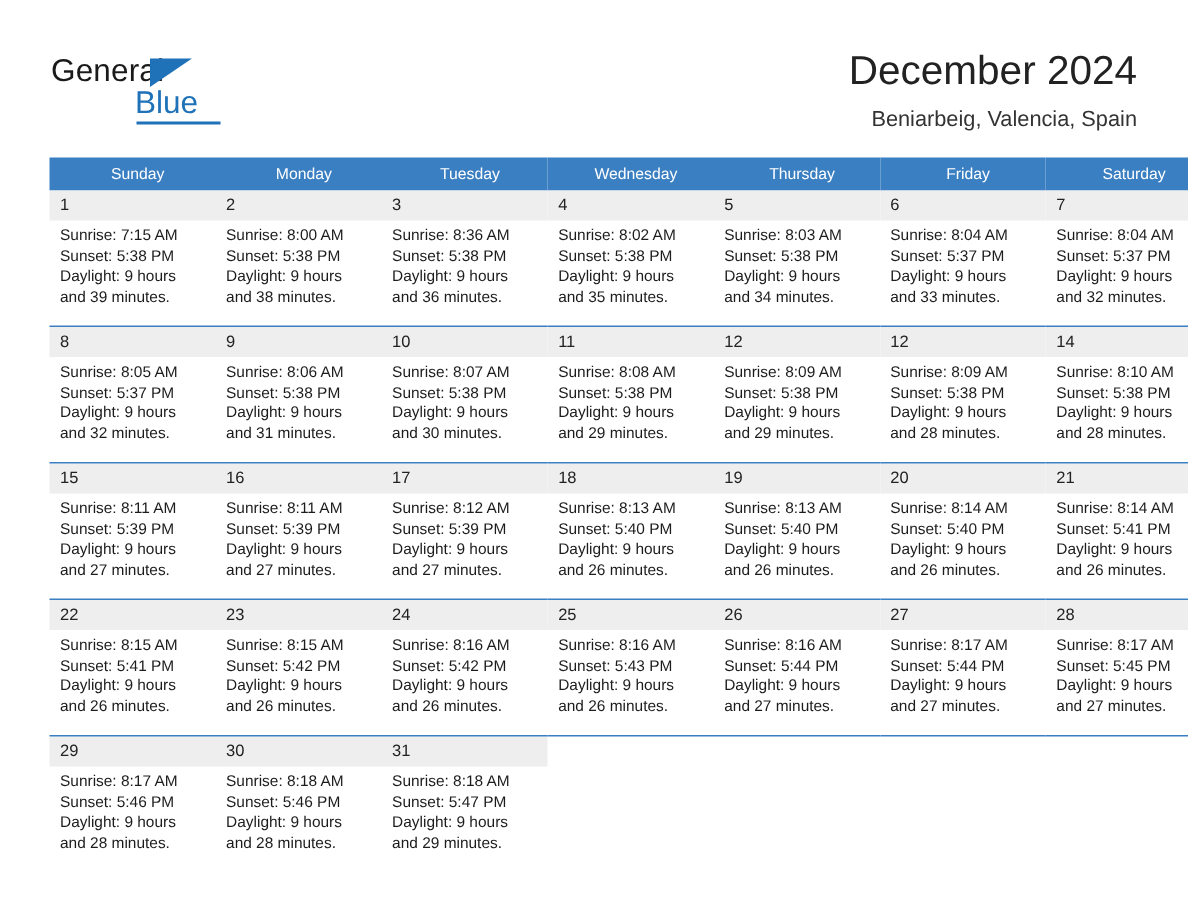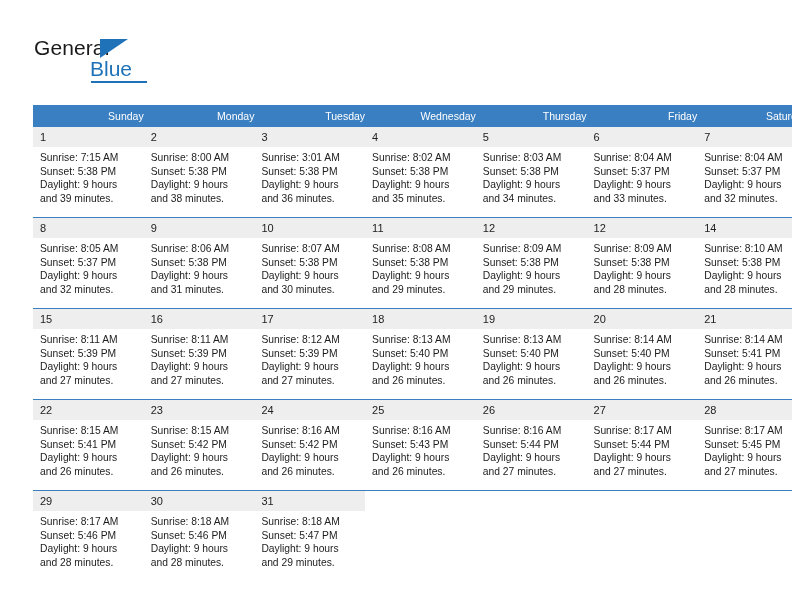--- a/index.html
+++ b/index.html
@@ -107,21 +107,21 @@
     width: 726px;
   }
   table.cal-table th {
     width: 103.71px;
   }
   .dow {
     background: #3a7fc1;
     color: #ffffff;
     font-size: 10.5px;
     font-weight: normal;
-    text-align: right;
+    text-align: center;
     padding: 5px 0 5px 7px;
     height: 11px;
     font-family: "Liberation Sans", sans-serif;
     margin-left: 16px;
   }
   td.daycell {
     vertical-align: top;
     padding: 0;
     height: 90px;
     border-top: 1px solid #3a7fc1;
@@ -163,20 +163,24 @@
 
   <div class="header">
 
     <div class="logo">
       <span class="logo-general">General</span>
       <span class="logo-tri"></span>
       <span class="logo-blue">Blue</span>
       <span class="logo-underline"></span>
     </div>
 
+    <div class="title-block">
+      <h1 class="cal-title">December 2024</h1>
+      <p class="cal-subtitle">Beniarbeig, Valencia, Spain</p>
+    </div>
 
   </div>
 
   <div class="calendar">
     <table class="cal-table">
       <thead>
         <tr>
           <th class="dow">Sunday</th>
           <th class="dow">Monday</th>
           <th class="dow">Tuesday</th>
@@ -203,21 +207,21 @@
             <div class="dayinfo">
               <div>Sunrise: 8:00 AM</div>
               <div>Sunset: 5:38 PM</div>
               <div>Daylight: 9 hours</div>
               <div>and 38 minutes.</div>
             </div>
           </td>
           <td class="daycell">
             <div class="daynum">3</div>
             <div class="dayinfo">
-              <div>Sunrise: 3:01 AM</div>
+              <div>Sunrise: 8:36 AM</div>
               <div>Sunset: 5:38 PM</div>
               <div>Daylight: 9 hours</div>
               <div>and 36 minutes.</div>
             </div>
           </td>
           <td class="daycell">
             <div class="daynum">4</div>
             <div class="dayinfo">
               <div>Sunrise: 8:02 AM</div>
               <div>Sunset: 5:38 PM</div>

